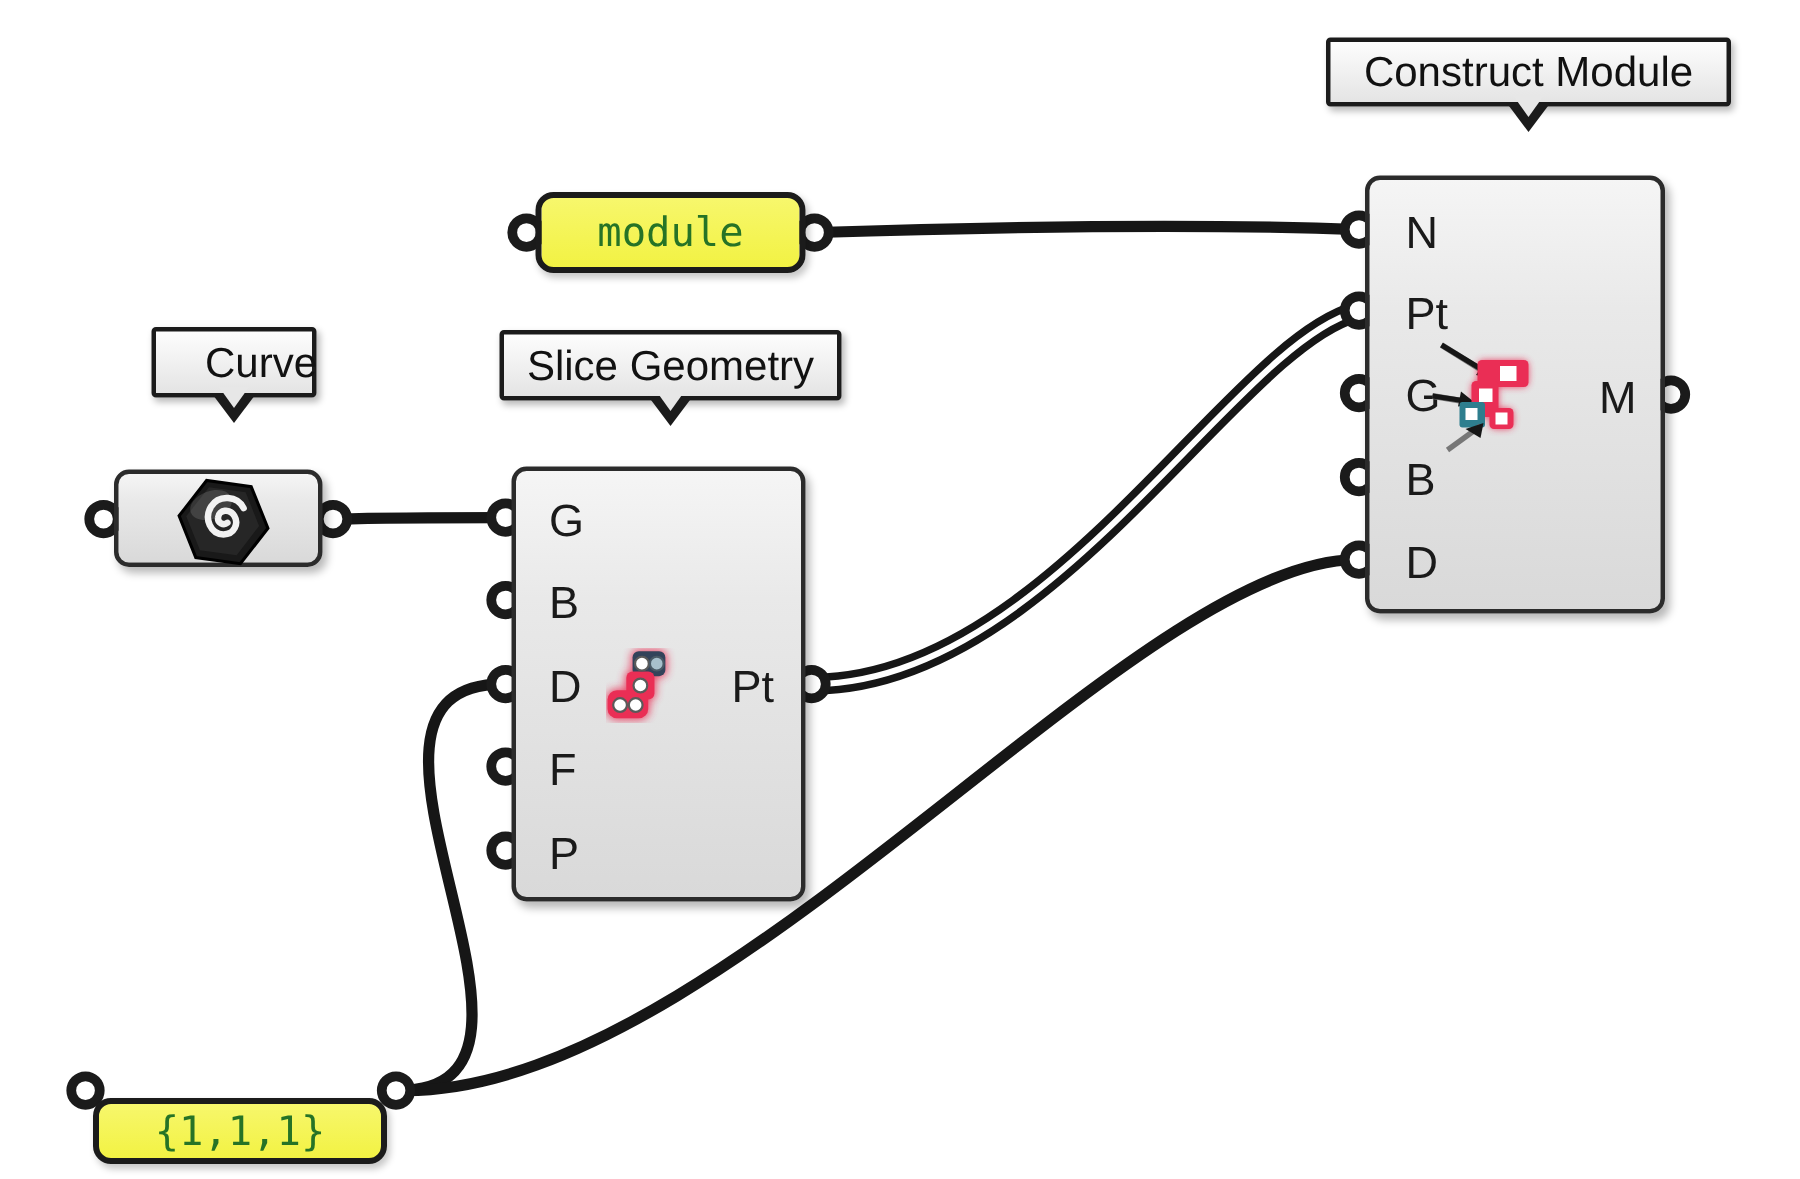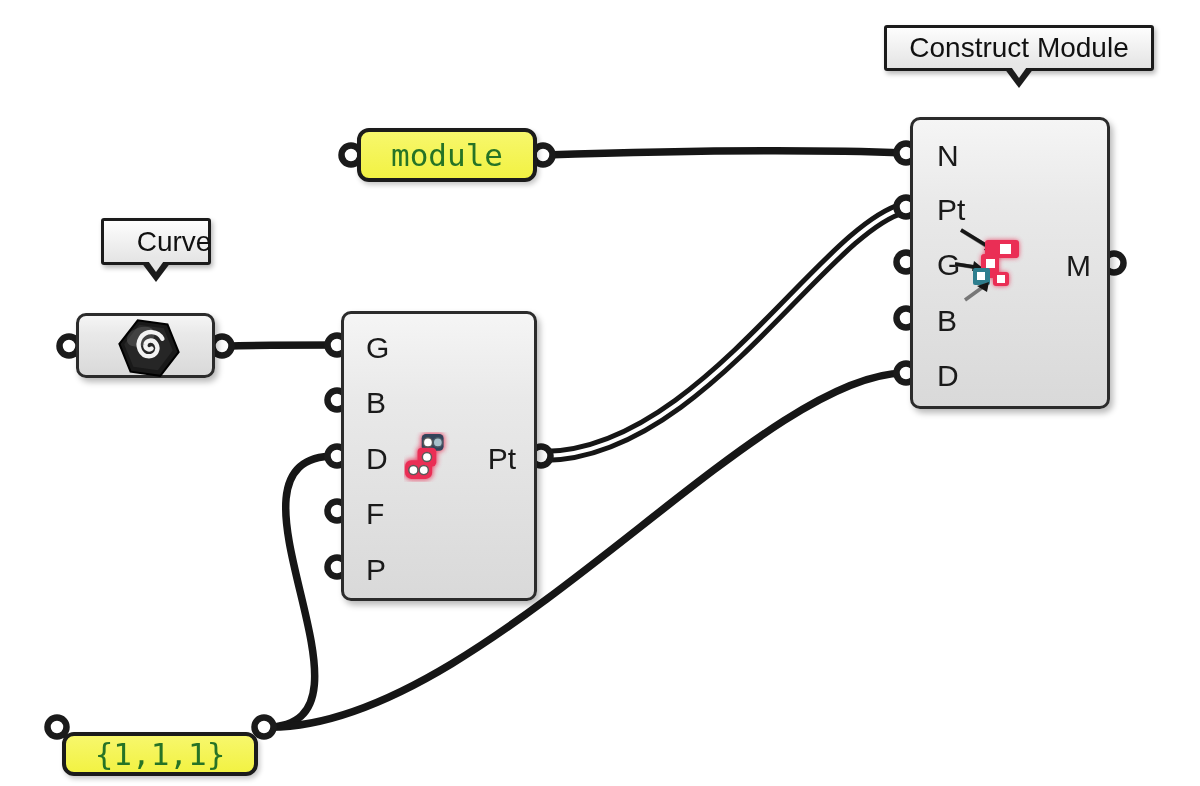--- a/index.html
+++ b/index.html
@@ -20,21 +20,21 @@
     box-shadow:3px 4px 6px rgba(0,0,0,.28);
   }
   .param-label{
     position:absolute;transform:translateY(-50%);
     font-size:30px;color:#1a1a1a;white-space:nowrap;line-height:1;
   }
   .panel{
     position:absolute;z-index:2;display:flex;align-items:center;justify-content:center;
     background:linear-gradient(180deg,#f7f76c 0%,#f2f243 100%);
     border:4px solid #1b1b1b;border-radius:12px;
-    font-family:"DejaVu Sans Mono",monospace;font-size:31px;color:#267326;
+    font-family:"DejaVu Sans Mono",monospace;font-size:27px;color:#267326;
     box-shadow:2px 3px 5px rgba(0,0,0,.22);
   }
   .callout{
     position:absolute;z-index:3;display:flex;align-items:center;justify-content:center;
     background:linear-gradient(180deg,#fdfdfd 0%,#e4e4e4 100%);
     border:3px solid #1b1b1b;border-radius:3px;
     font-size:28px;color:#111111;white-space:nowrap;
     box-shadow:2px 3px 5px rgba(0,0,0,.28);
     margin-left:11px;
   }
@@ -174,20 +174,25 @@
   <div class="panel" style="left:62px;top:732px;width:196px;height:44px;">
     <span>{1,1,1}</span>
   </div>
 
   <div class="callout" style="left:873px;top:25px;width:270px;height:46px;">
     <span>Construct Module</span>
     <div class="tip"></div>
     <div class="tip-fill"></div>
   </div>
 
+  <div class="callout" style="left:322px;top:220px;width:228px;height:47px;">
+    <span>Slice Geometry</span>
+    <div class="tip"></div>
+    <div class="tip-fill"></div>
+  </div>
 
   <div class="callout" style="left:90px;top:218px;width:110px;height:47px;padding-left:36px;">
     <span>Curve</span>
     <div class="tip"></div>
     <div class="tip-fill"></div>
   </div>
 
 </div>
 
 </body></html>

